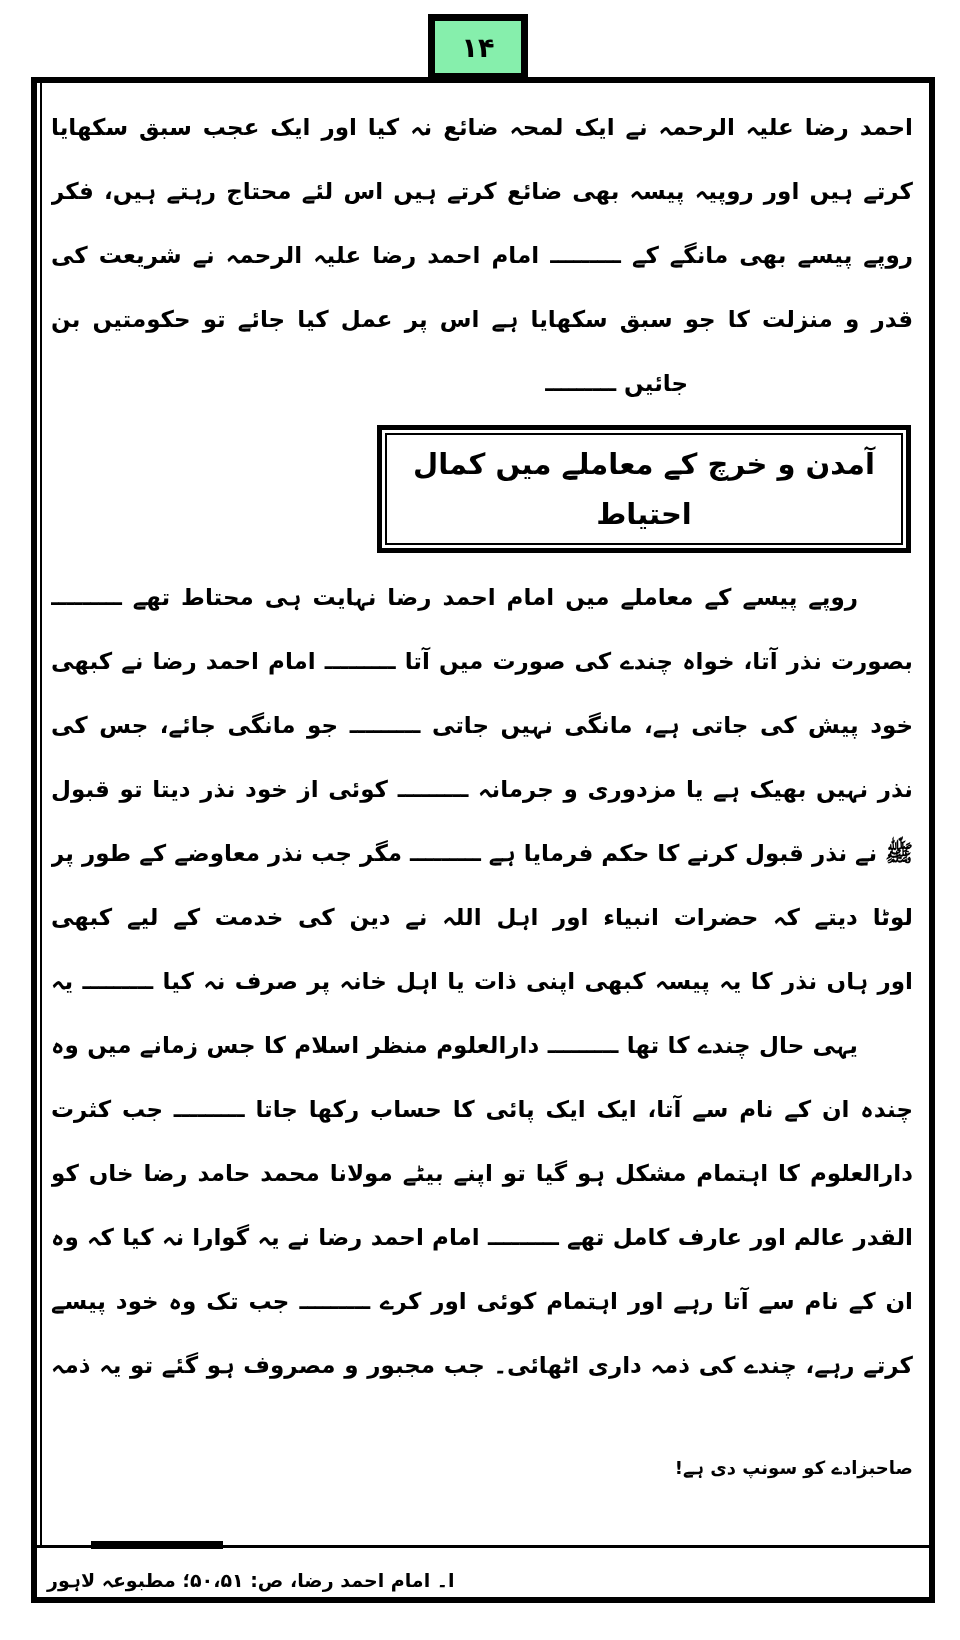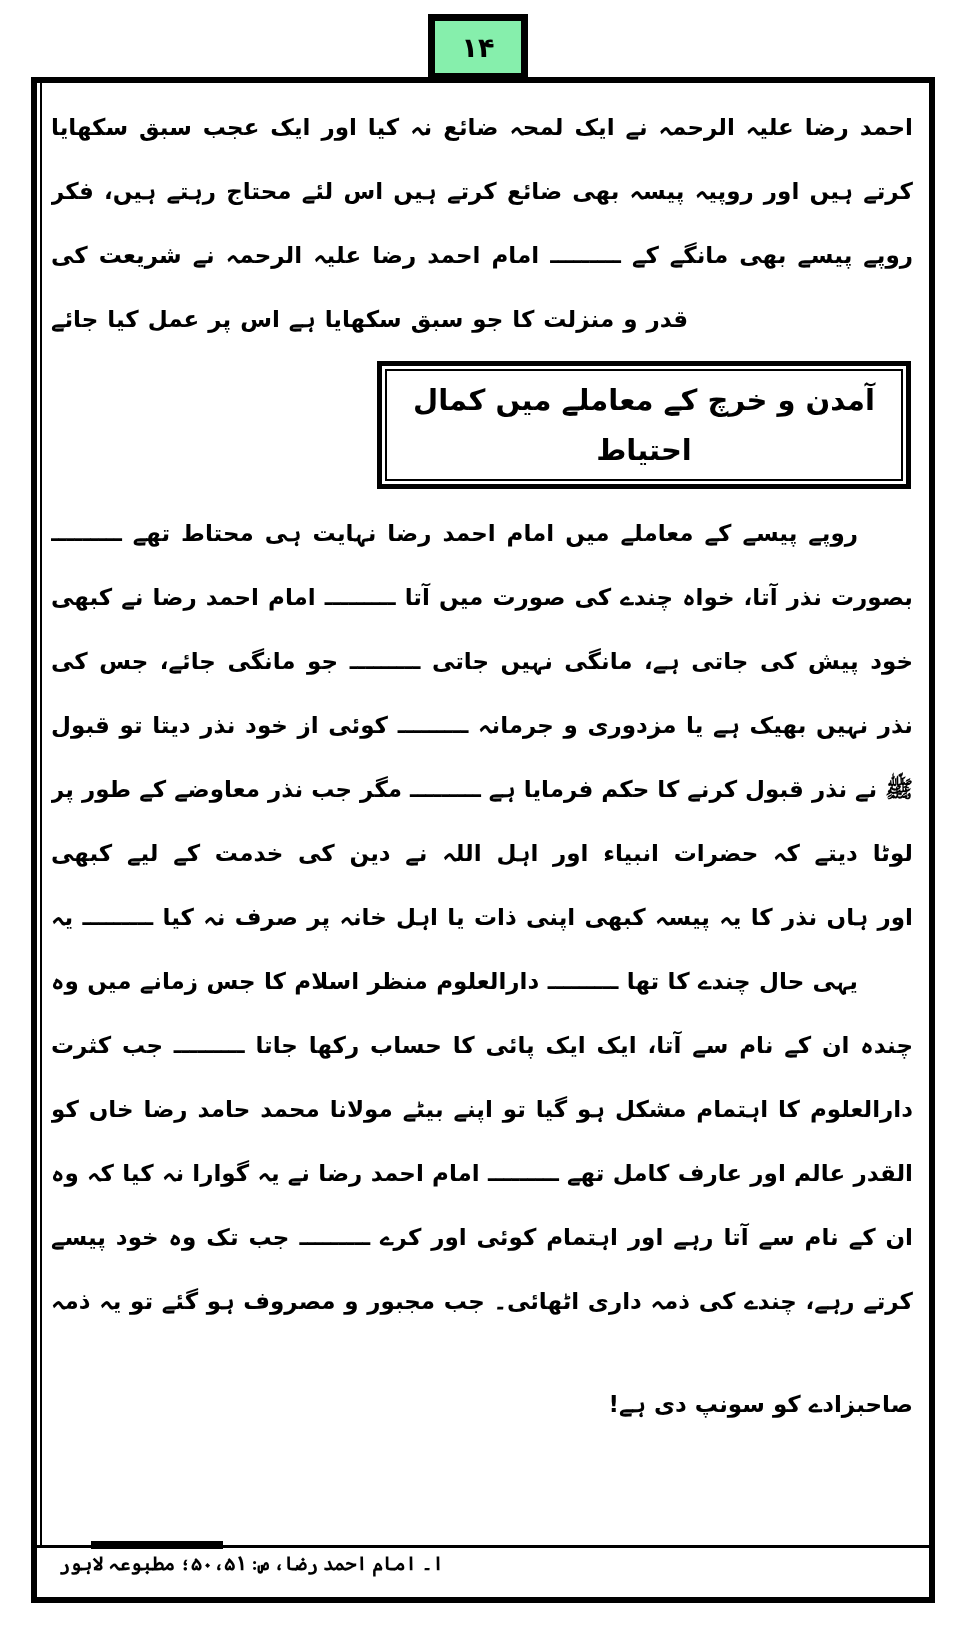--- a/index.html
+++ b/index.html
@@ -46,51 +46,52 @@
     width:534px; margin:10px 2px 12px auto;
     border:5px solid #000; padding:3px; background:#fff;
   }
   .heading-inner {
     border:2px solid #000; direction:rtl; text-align:center;
     font-size:29px; font-weight:bold; line-height:50px; padding:4px 26px;
   }
 
   .closing-line {
     direction:rtl; text-align:right;
-    font-size:23px; font-weight:bold; line-height:50px;
+    font-size:18px; font-weight:bold; line-height:50px;
     margin-top:46px; padding-left:6px;
   }
 
   
   .footer-bar {
     margin-top:auto; margin-left:-14px; margin-right:-16px;
     position:relative; border-top:3px solid #000;
-    min-height:52px; display:flex; align-items:flex-start; justify-content:flex-end;
+    min-height:52px; display:flex; align-items:flex-end; justify-content:flex-end;
     direction:rtl; font-size:19px; font-weight:bold;
-    padding:4px 10px 6px 22px; background:#fff;font-family:Liberation Serif, serif;
+    padding:4px 10px 6px 10px; background:#fff;
   }
   
   .footer-bar::before {
     content:""; position:absolute; top:-7px; left:54px; width:132px; height:8px; background:#000;
   }
 </style>
 </head>
 <body>
 
 <div class="page-num-box">
   <span>۱۴</span>
 </div>
 
 <div class="frame">
 
   <div class="para para1">
       <div class="t-line">احمد رضا علیہ الرحمہ نے ایک لمحہ ضائع نہ کیا اور ایک عجب سبق سکھایا ـــــــــ ہم وقت بھی ضائع</div>
       <div class="t-line">کرتے ہیں اور روپیہ پیسہ بھی ضائع کرتے ہیں اس لئے محتاج رہتے ہیں، فکر بھی مانگے کا،</div>
       <div class="t-line">روپے پیسے بھی مانگے کے ـــــــــ امام احمد رضا علیہ الرحمہ نے شریعت کی پابندی اور وقت کی</div>
       <div class="t-line">قدر و منزلت کا جو سبق سکھایا ہے اس پر عمل کیا جائے تو حکومتیں بن جائیں اور سلطنتیں سنور</div>
+      <div class="t-line">جائیں ـــــــــ</div>
     </div>
 
   <div class="heading-box">
     <div class="heading-inner">آمدن و خرچ کے معاملے میں کمال احتیاط</div>
   </div>
 
   <div class="para para2">
       <div class="t-line">روپے پیسے کے معاملے میں امام احمد رضا نہایت ہی محتاط تھے ـــــــــ خواہ وہ پیسہ</div>
       <div class="t-line">بصورت نذر آتا، خواہ چندے کی صورت میں آتا ـــــــــ امام احمد رضا نے کبھی نذر نہ مانگی کہ نذر</div>
       <div class="t-line">خود پیش کی جاتی ہے، مانگی نہیں جاتی ـــــــــ جو مانگی جائے، جس کی آرزو رکھی جائے، وہ</div>

